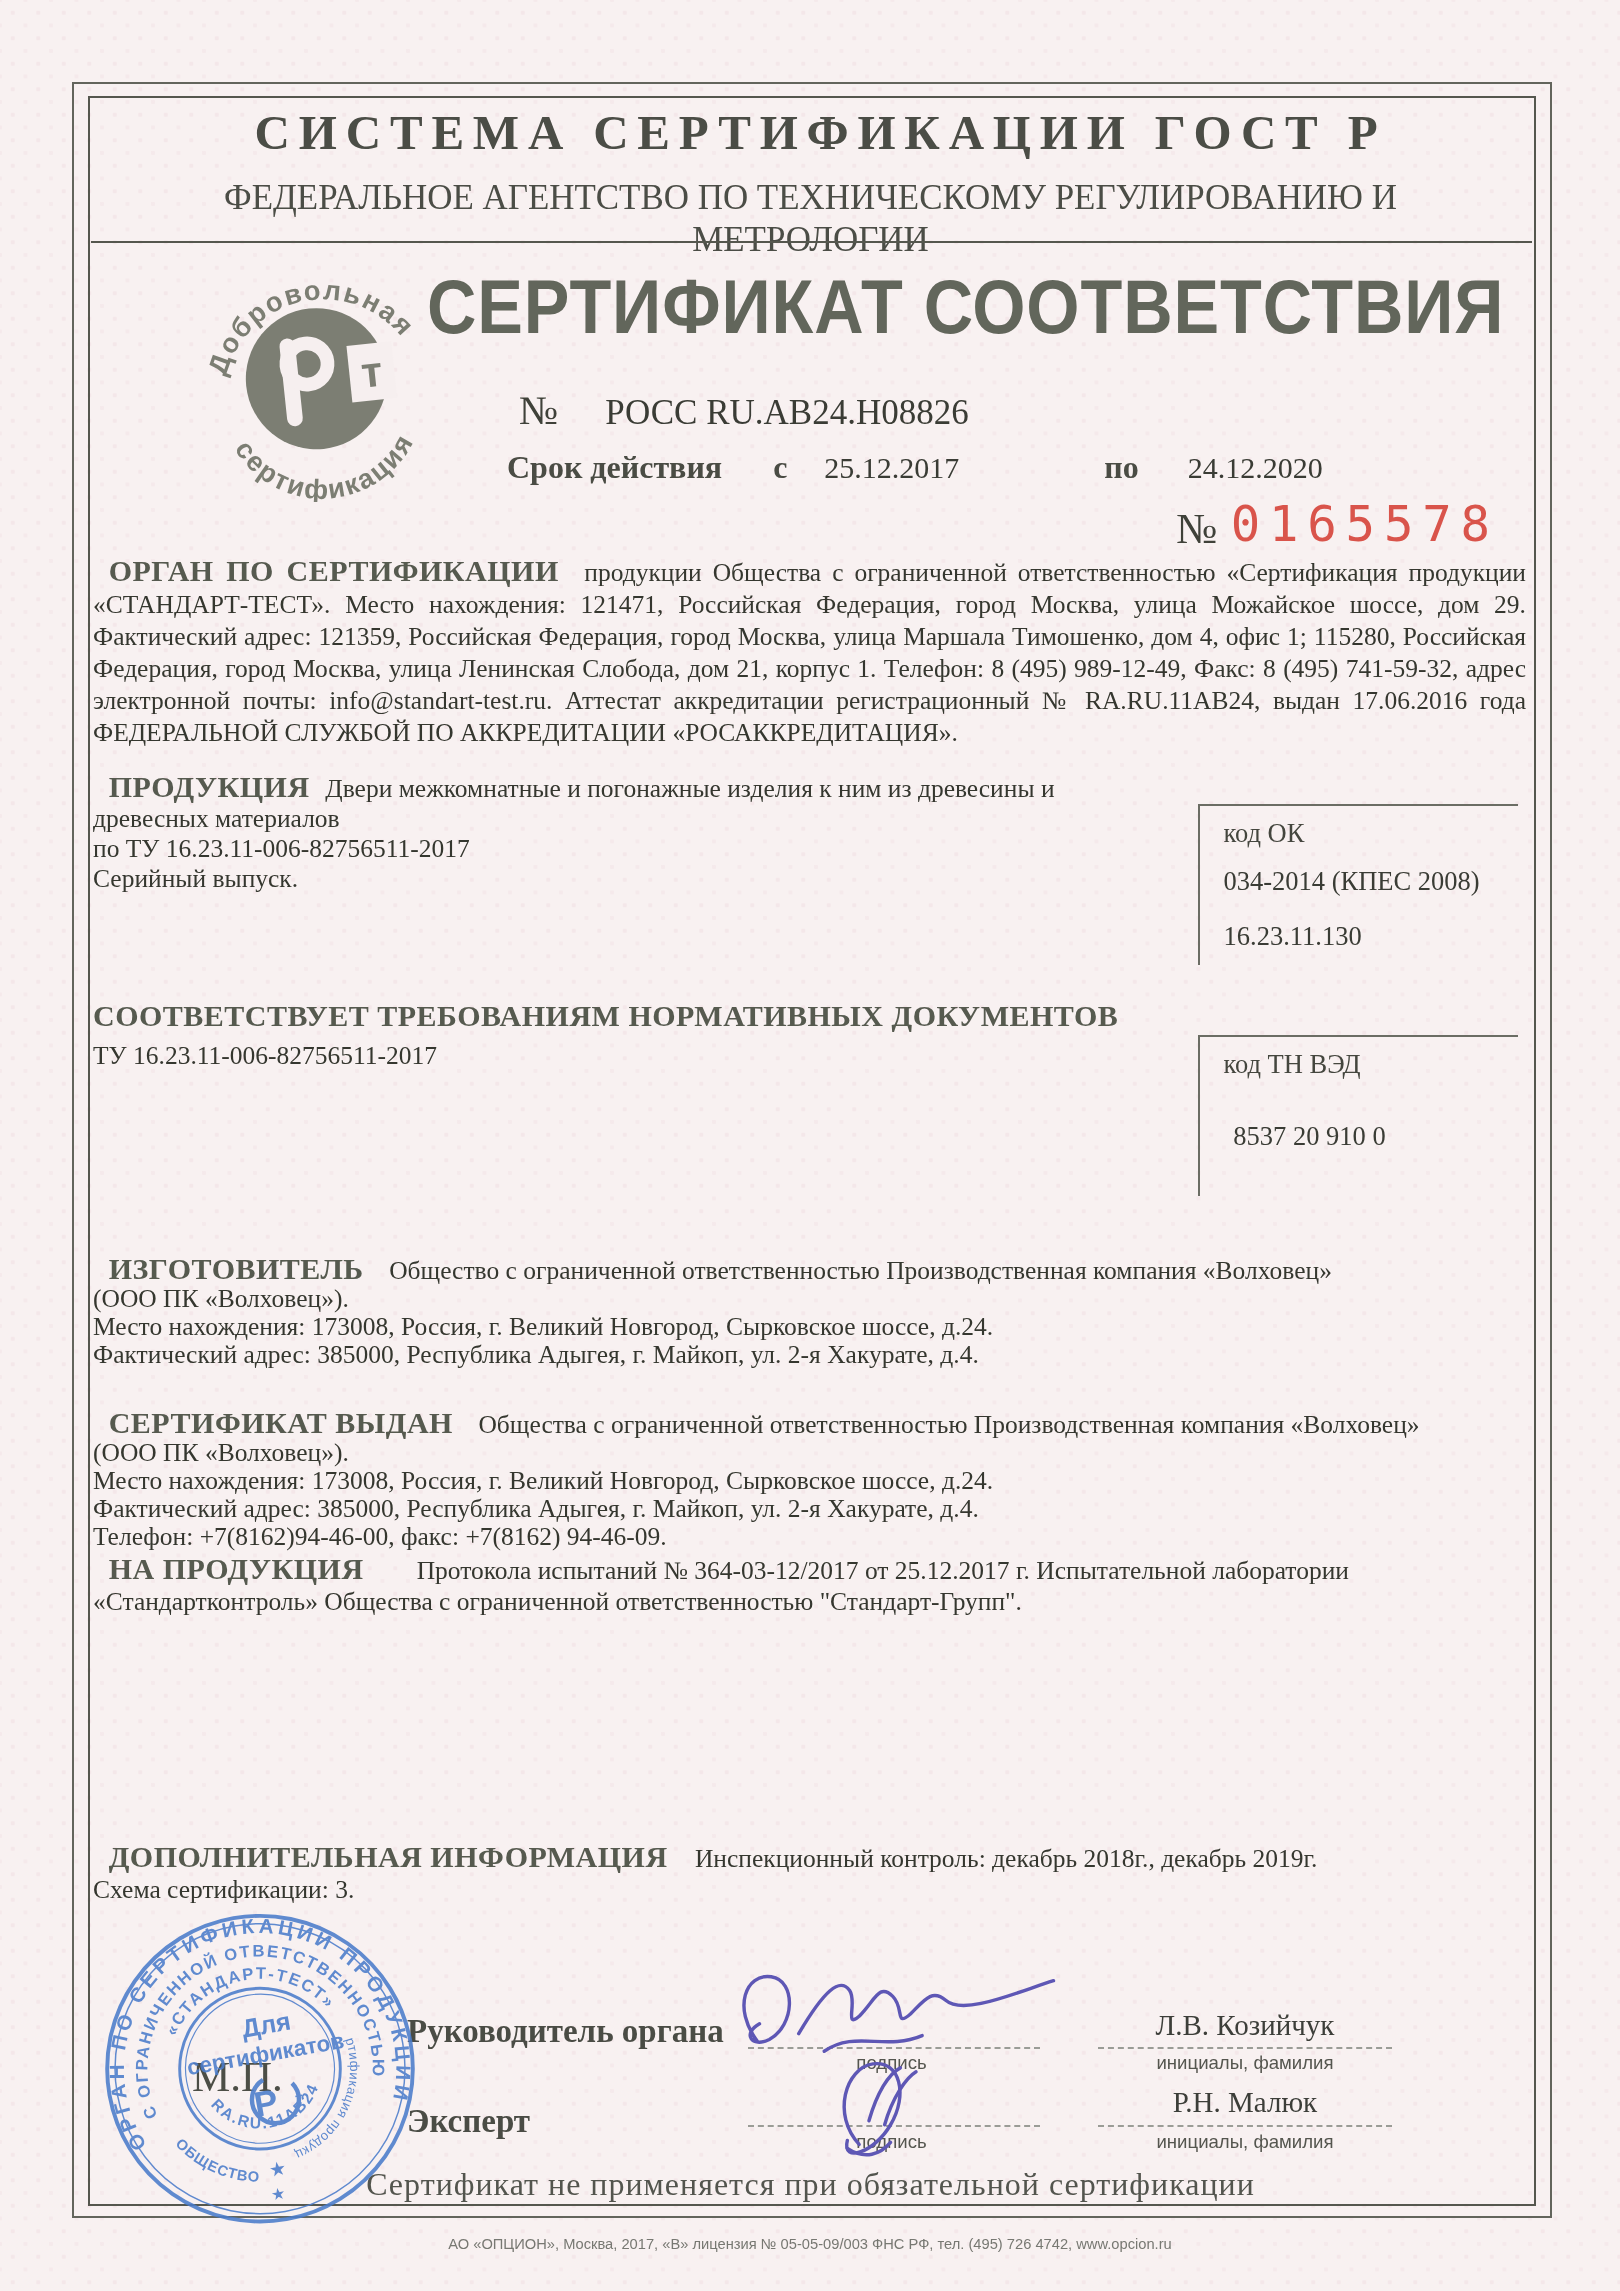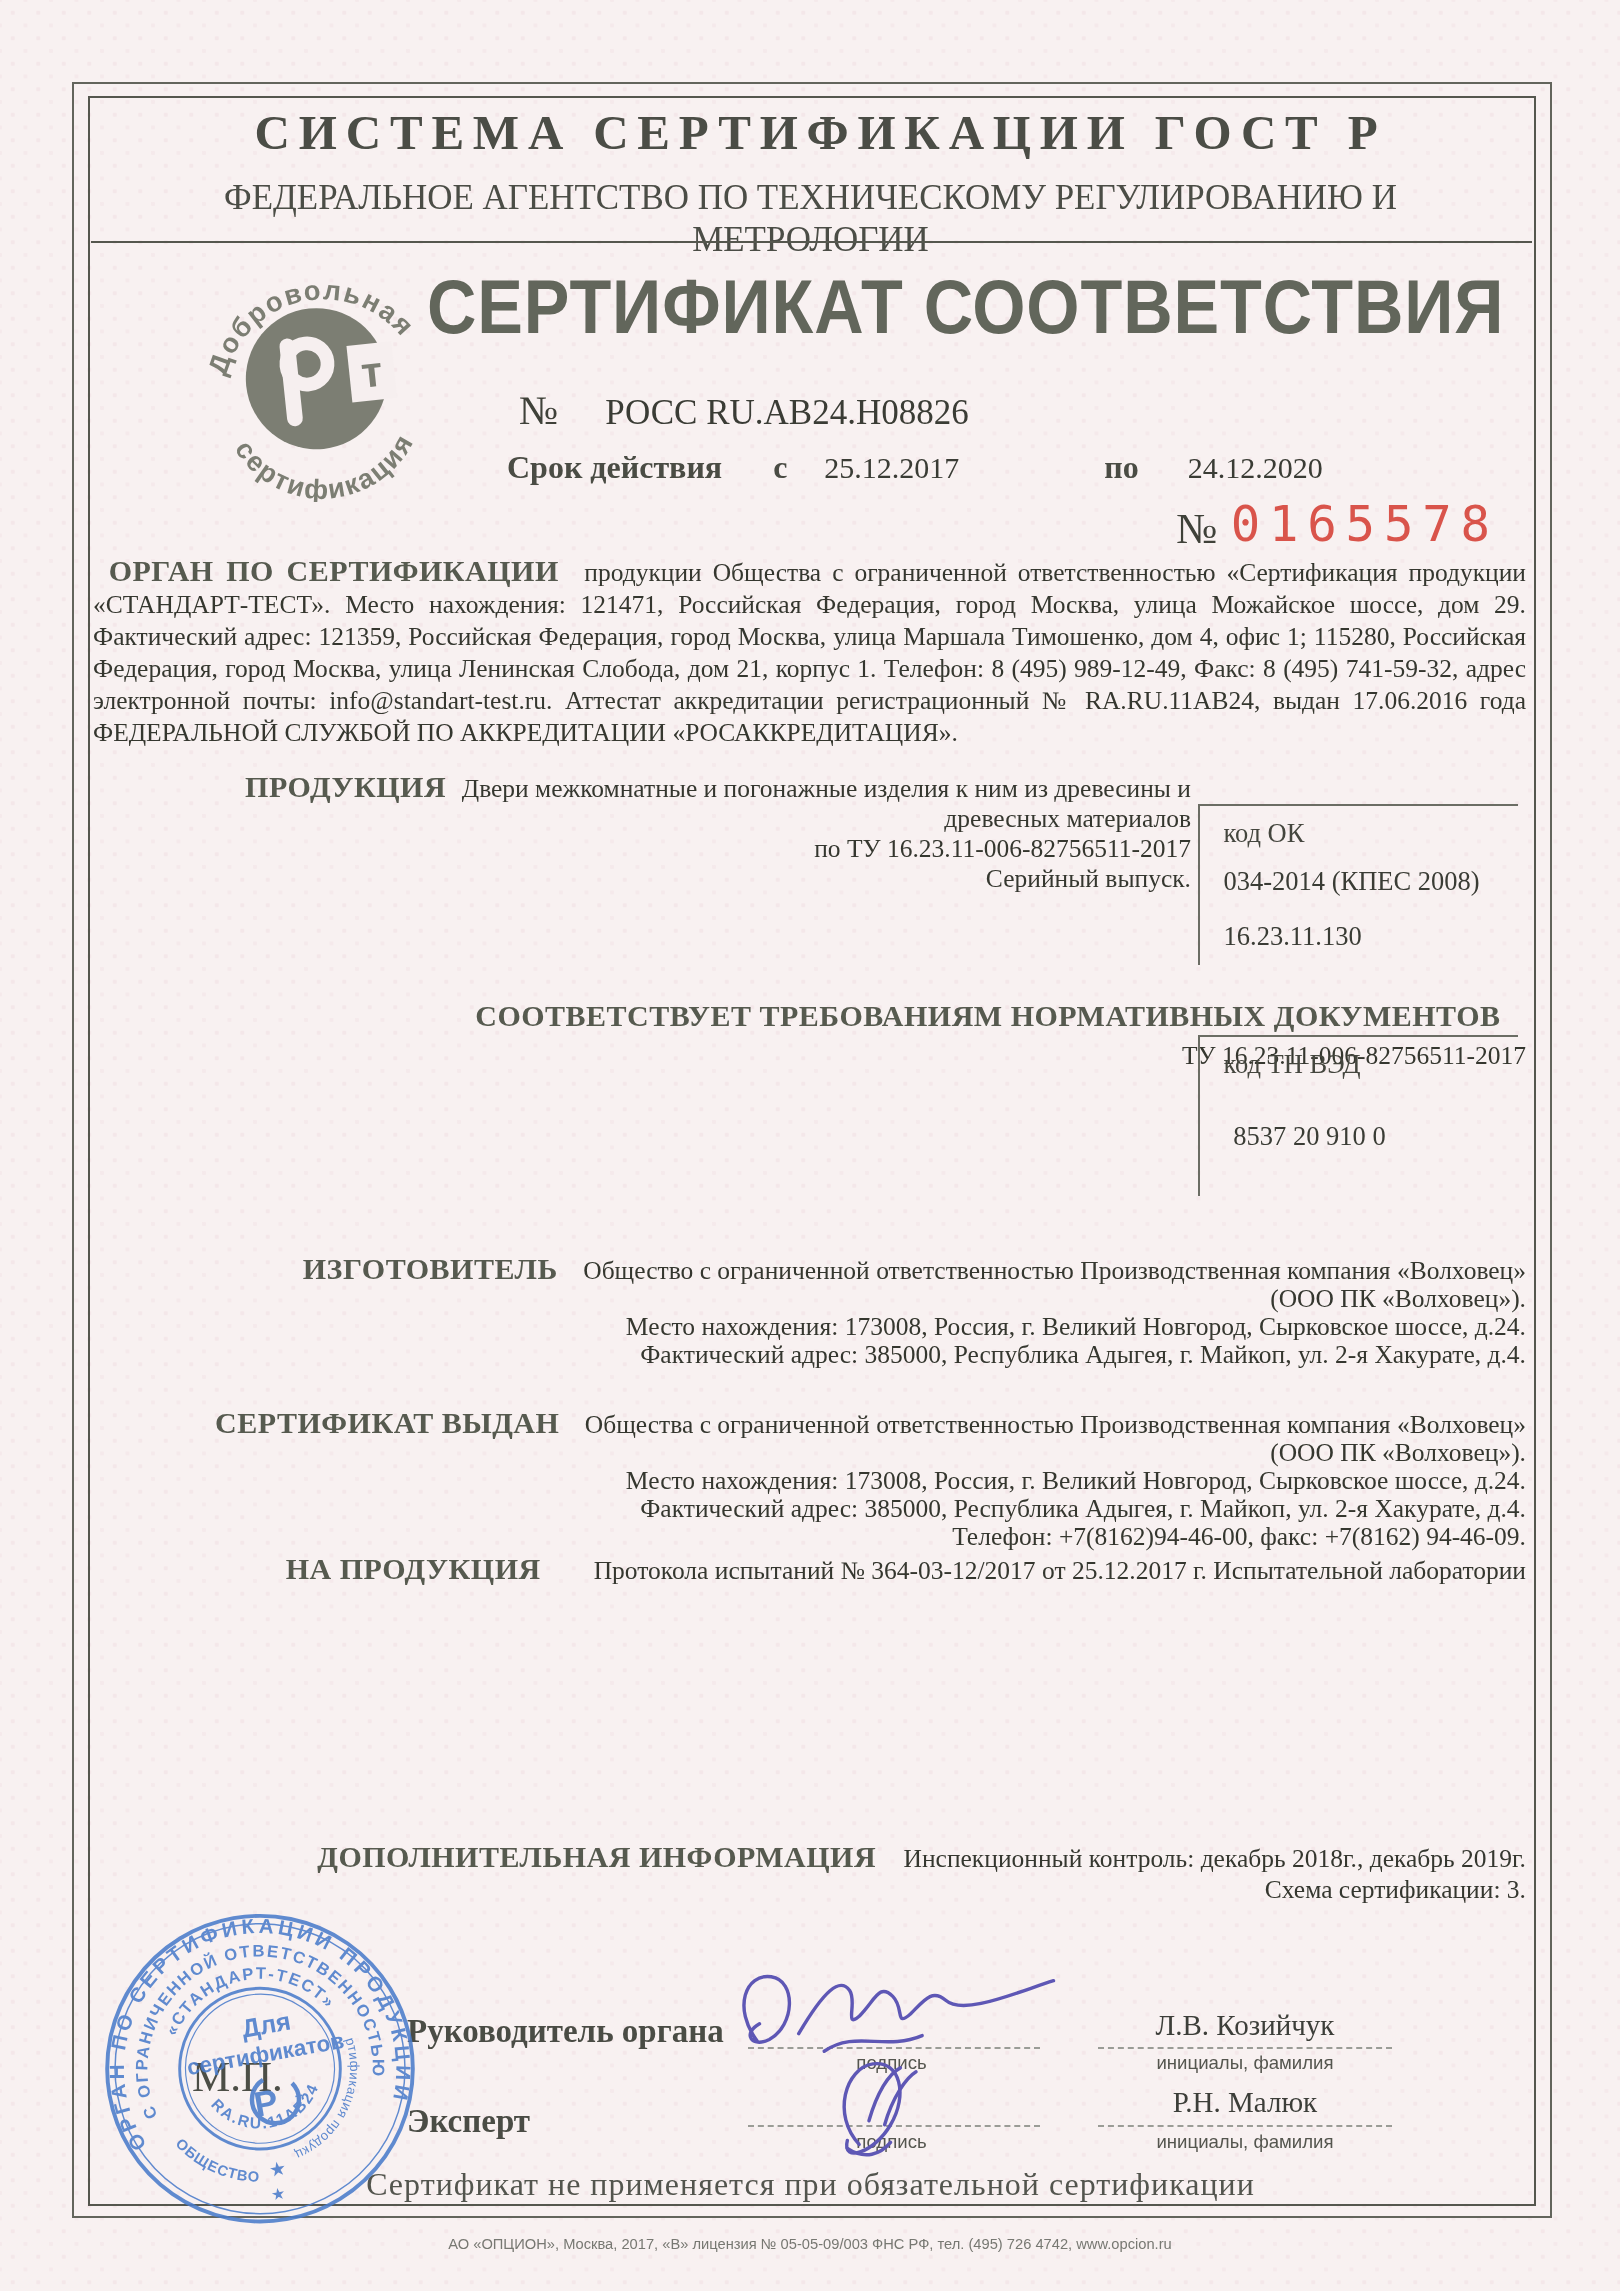--- a/index.html
+++ b/index.html
@@ -30,21 +30,21 @@
   .validity .b{font-weight:bold;}
   .validity .date{font-weight:normal;font-size:30px;color:#3a3c35;margin-top:27px;}
   .blank-no{position:absolute;left:1176px;top:496px;white-space:nowrap;}
   .blank-no .nsign{font-size:43px;color:#3f4139;}
   .blank-no .digits{font-family:"DejaVu Sans Mono",monospace;font-size:49px;
     letter-spacing:8.8px;color:#d9544b;vertical-align:2px;margin-left:13.7px;}
   .sect{position:absolute;left:93px;width:1433px;font-size:25.5px;line-height:32px;
     color:#35372f;text-align:justify;margin:0;}
   .sh{font-weight:bold;font-size:30px;color:#565a4f;margin-left:15.7px;margin-right:25.5px;
     letter-spacing:0.5px;}
-  .plain{text-align:right;}
+  .plain{text-align:left;}
   .ln{margin:0;}
   .codebox{position:absolute;border-top:2px solid #6b6d64;border-left:2px solid #6b6d64;
     padding:11.8px 0 0 23.5px;font-size:26.5px;color:#44463e;}
   .codebox .cbl{margin-bottom:17.6px;}
   .codebox .cbv{margin-bottom:23.5px;color:#3a3c35;}
   .officials-label{position:absolute;font-weight:bold;font-size:33px;color:#4a4c45;}
   .mp{position:absolute;left:192px;top:2052px;font-size:43px;color:#4c4e46;z-index:1;}
   .sigline{position:absolute;border-top:2px dashed #9a9c96;height:0;}
   .caption{position:absolute;font-family:"Liberation Sans",sans-serif;font-size:18.6px;
     color:#55564f;text-align:center;}
@@ -146,20 +146,21 @@
   <div class="sect plain" style="top:1409px;line-height:28px">
     <p class="ln"><span class="sh">СЕРТИФИКАТ ВЫДАН</span><span>Общества с ограниченной ответственностью Производственная компания «Волховец»</span></p>
     <p class="ln">(ООО ПК «Волховец»).</p>
     <p class="ln">Место нахождения: 173008, Россия, г. Великий Новгород, Сырковское шоссе, д.24.</p>
     <p class="ln">Фактический адрес: 385000, Республика Адыгея, г. Майкоп, ул. 2-я Хакурате, д.4.</p>
     <p class="ln">Телефон: +7(8162)94-46-00, факс: +7(8162) 94-46-09.</p>
   </div>
 
   <div class="sect plain" style="top:1553px;line-height:31px">
     <p class="ln"><span class="sh" style="margin-right:53px">НА ПРОДУКЦИЯ</span><span>Протокола испытаний № 364-03-12/2017 от 25.12.2017 г. Испытательной лаборатории</span></p>
+    <p class="ln">«Стандартконтроль» Общества с ограниченной ответственностью "Стандарт-Групп".</p>
   </div>
 
   <div class="sect plain" style="top:1841px;line-height:31px">
     <p class="ln"><span class="sh" style="margin-right:27.4px">ДОПОЛНИТЕЛЬНАЯ ИНФОРМАЦИЯ</span><span>Инспекционный контроль: декабрь 2018г., декабрь 2019г.</span></p>
     <p class="ln">Схема сертификации: 3.</p>
   </div>
 
   <div class="mp">М.П.</div>
 
   <div class="officials-label" style="left:407px;top:2013px">Руководитель органа</div>

